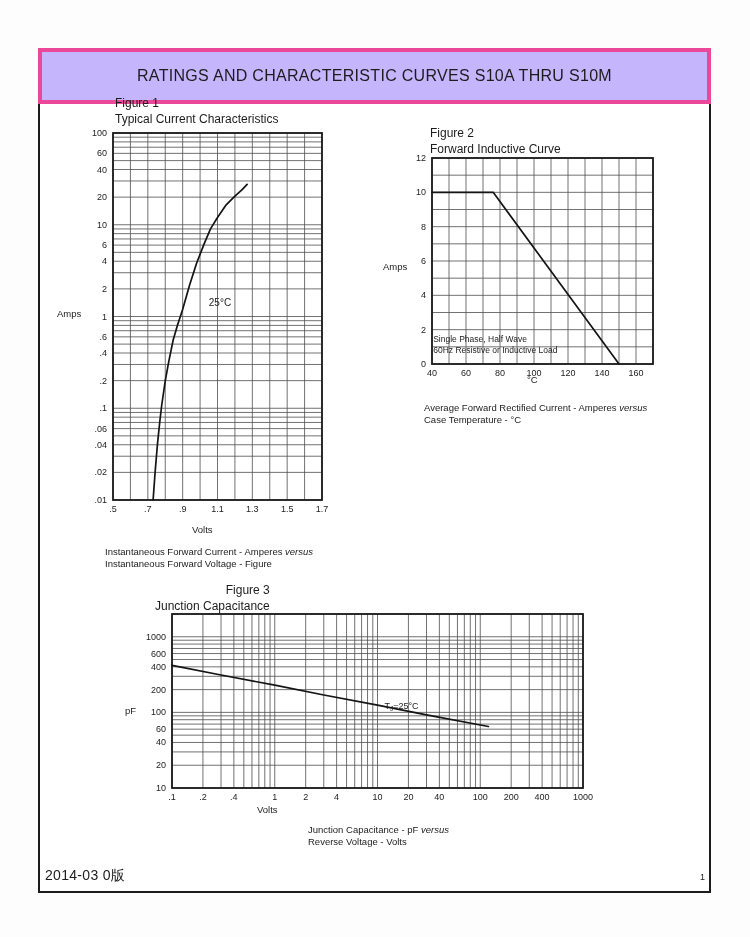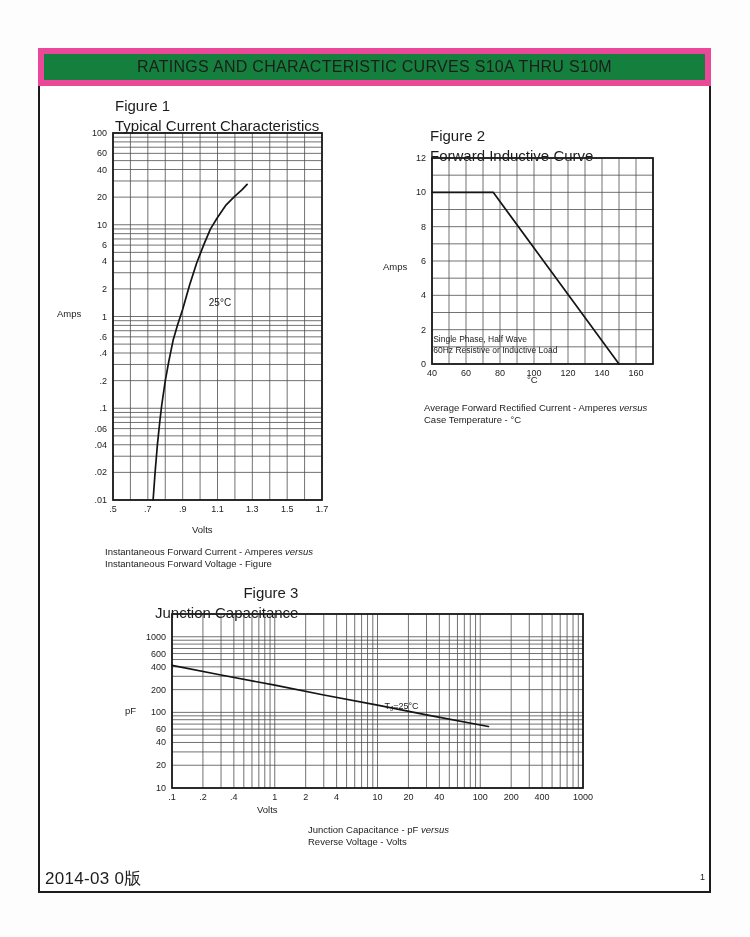--- a/index.html
+++ b/index.html
@@ -6,33 +6,33 @@
   body{
     width:750px;height:937px;position:relative;background:#fdfdfd;
     font-family:"Liberation Sans",sans-serif;color:#1c1c1c;overflow:hidden;
   }
   .abs{position:absolute;}
   .sheet-border{
     left:38px;top:48px;width:673px;height:845px;box-sizing:border-box;
     border:2px solid #1c1c1c;background:#fff;
   }
   .title-bar{
-    left:38px;top:48px;width:673px;height:38px;box-sizing:border-box;
-    border:6px solid #ec4899;display:flex;align-items:center;justify-content:center;
-    font-size:16px;letter-spacing:.3px;background:#15803d;
+    left:38px;top:48px;width:673px;height:56px;box-sizing:border-box;
+    border:4px solid #ec4899;display:flex;align-items:center;justify-content:center;
+    font-size:16px;letter-spacing:.3px;background:#c4b5fd;
   }
-  .figtitle{font-size:15px;line-height:1.3;}
+  .figtitle{font-size:12px;line-height:1.3;}
   .figtitle span{display:block;}
   .axis-label{font-size:9.5px;white-space:nowrap;}
   .caption{font-size:9.5px;line-height:1.3;white-space:nowrap;}
   .caption i{font-style:italic;}
   .caption .cl{display:block;}
   svg.chart{position:absolute;overflow:visible;}
   svg.chart text{font-family:"Liberation Sans",sans-serif;}
-  .footer-left{font-size:17px;letter-spacing:.3px;}
+  .footer-left{font-size:14px;letter-spacing:.3px;}
   .page-num{font-size:9px;}
 </style>
 </head>
 <body>
 
 <div class="abs sheet-border"></div>
 
 <div class="abs title-bar">
   <span>RATINGS AND CHARACTERISTIC CURVES S10A THRU S10M</span>
 </div>

